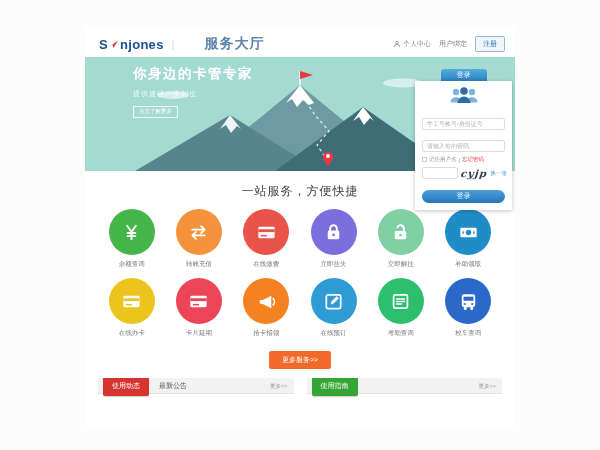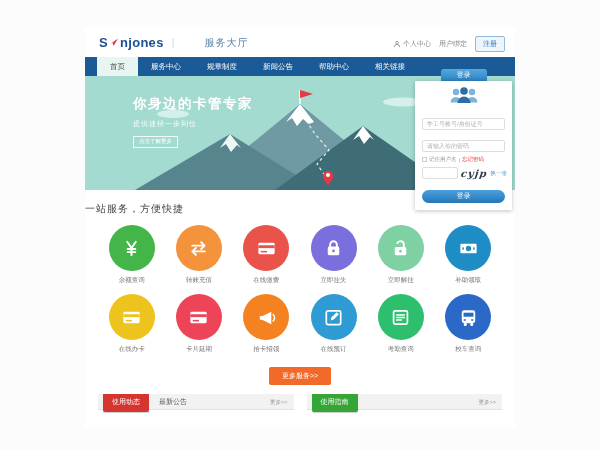--- a/index.html
+++ b/index.html
@@ -5,34 +5,34 @@
   * { margin:0; padding:0; box-sizing:border-box; }
   body { font-family:"Liberation Sans", sans-serif; background:#fff; }
   .canvas { position:relative; width:600px; height:450px; background:#fcfcfc; overflow:hidden; }
   .page { position:absolute; left:85px; top:27px; width:430px; height:400px; background:#fff; }
 
   
   .hdr { position:relative; height:30px; background:#fff; }
   .logo { position:absolute; left:14px; top:8px; font-size:13px; font-weight:bold; color:#1d4f91; display:flex; align-items:center; letter-spacing:.3px; }
   .logo-arrow { display:inline-block; margin:0 1px; }
   .logo-div { font-weight:normal; color:#c6d4e2; font-size:10px; margin:0 6px 0 8px; }
-  .logo-sub { font-size:10px; color:#5b84ad; font-weight:normal; letter-spacing:1px;padding-left:24px; }
+  .logo-sub { font-size:14px; color:#5b84ad; font-weight:bold; letter-spacing:1px;padding-left:24px; }
   .hdr-right { position:absolute; right:10px; top:9px; display:flex; align-items:center; gap:8px; font-size:7px; color:#888; }
   .hdr-link { display:flex; align-items:center; gap:2px; cursor:pointer; }
   .reg-btn { border:1px solid #92b9da; color:#2e7bbf; background:#eef6fc; font-size:7px; padding:2px 7px; border-radius:2px; cursor:pointer; }
 
   
   .nav { height:19px; background:#1a5a96; display:flex; padding-left:12px; }
   .nav-item { color:#fff; font-size:7.5px; line-height:19px; padding:0 13px; cursor:pointer; }
   .nav-item.active { background:#e9f5f1; color:#444; }
 
   
   .hero { position:relative; height:114px; background:#a3dbd0; overflow:hidden; }
   .hero-art { position:absolute; left:0; bottom:0; }
-  .hero-text { position:absolute; left:48px; top:19px; color:#fff; z-index:2; }
+  .hero-text { position:absolute; left:48px; top:8px; color:#fff; z-index:2; }
   .hero-title { font-size:13.5px; font-weight:bold; letter-spacing:1.5px; }
   .hero-sub { font-size:7px; margin-top:6px; opacity:.92; letter-spacing:1px; }
   .hero-cta { display:inline-block; margin-top:5px; font-size:5.5px; border:1px solid rgba(255,255,255,.85); padding:1.5px 5px; color:#fff; cursor:pointer; }
 
   
   .login { position:absolute; left:330px; top:42px; width:97px; z-index:5; }
   .login-tab { width:46px; height:12px; margin:0 auto; background:linear-gradient(#55aadf,#2b81c0); color:#fff; font-size:7px; text-align:center; line-height:12px; border-radius:3px 3px 0 0; cursor:pointer; }
   .login-card { background:#fff; box-shadow:0 1px 4px rgba(0,0,0,.25); padding:5px 7px 7px; border-radius:1px; }
   .login-users { text-align:center; margin-bottom:4px; }
   .login input[type=text], .login input[type=password] { width:100%; height:12px; border:1px solid #ddd; border-radius:2px; font-size:6px; padding:0 4px; margin-bottom:4px; color:#555; background:#fff; }
@@ -40,21 +40,21 @@
   .login-row { display:flex; align-items:center; font-size:5.5px; color:#999; margin-bottom:4px; gap:2px; }
   .cb { width:5px; height:5px; border:1px solid #ccc; background:#fff; display:inline-block; cursor:pointer; }
   .forgot { color:#e4393c; cursor:pointer; }
   .cap-row { display:flex; align-items:center; gap:3px; margin-bottom:5px; }
   .cap-row input { width:36px !important; margin-bottom:0 !important; }
   .cap-img { font-family:"DejaVu Serif", serif; font-style:italic; font-weight:bold; font-size:10px; color:#2d3a4a; letter-spacing:1px; transform:skewX(-8deg); cursor:pointer; }
   .cap-refresh { font-size:5.5px; color:#4a90c4; cursor:pointer; white-space:nowrap; }
   .login-btn { width:100%; height:13px; background:linear-gradient(#49a0dc,#2577b5); border:none; border-radius:7px; color:#fff; font-size:7px; cursor:pointer; }
 
   
-  .sec-title { font-size:10px; color:#404040; margin:12px 0 9px; letter-spacing:1px; }
+  .sec-title { font-size:12px; color:#404040; text-align:center; margin:12px 0 9px; letter-spacing:1px; }
   .svc-grid { display:flex; flex-wrap:wrap; padding:0 13px; }
   .svc-item { width:16.66%; text-align:center; margin-bottom:9px; cursor:pointer; }
   .svc-circle { width:46px; height:46px; border-radius:50%; margin:0 auto; display:flex; align-items:center; justify-content:center; }
   .svc-label { font-size:6.5px; color:#777; margin-top:5px; }
   .more-wrap { text-align:center; margin-top:1px; }
   .more-btn { display:inline-block; background:#f26a2a; color:#fff; font-size:7px; padding:4px 13px; border-radius:2px; cursor:pointer; }
 
   
   .panels { display:flex; gap:13px; padding:0 13px; margin-top:9px; }
   .panel { flex:1; }
@@ -91,28 +91,20 @@
           </span>
           <span>个人中心</span>
         </span>
         <span class="hdr-link">
           <span>用户绑定</span>
         </span>
         <span class="reg-btn">注册</span>
       </div>
     </div>
 
-    <div class="nav" id="nav">
-        <div class="nav-item active">首页</div>
-        <div class="nav-item">服务中心</div>
-        <div class="nav-item">规章制度</div>
-        <div class="nav-item">新闻公告</div>
-        <div class="nav-item">帮助中心</div>
-        <div class="nav-item">相关链接</div>
-      </div>
 
     <div class="hero">
       <svg class="hero-art" width="430" height="114" viewBox="0 0 430 114">
         <ellipse cx="88" cy="38" rx="16" ry="4" fill="#ffffff" opacity="0.55"></ellipse>
         <ellipse cx="318" cy="26" rx="20" ry="4.5" fill="#ffffff" opacity="0.55"></ellipse>
         <ellipse cx="395" cy="60" rx="14" ry="3.5" fill="#ffffff" opacity="0.45"></ellipse>
         <polygon points="110,114 215,28 320,114" fill="#6f9aa3"></polygon>
         <polygon points="215,28 201,46 207,42 212,50 218,43 224,48 229,46" fill="#ffffff"></polygon>
         <polygon points="50,114 145,58 235,114" fill="#57858e"></polygon>
         <polygon points="145,58 135,72 141,68 146,76 152,69 156,72" fill="#eef6f5"></polygon>

